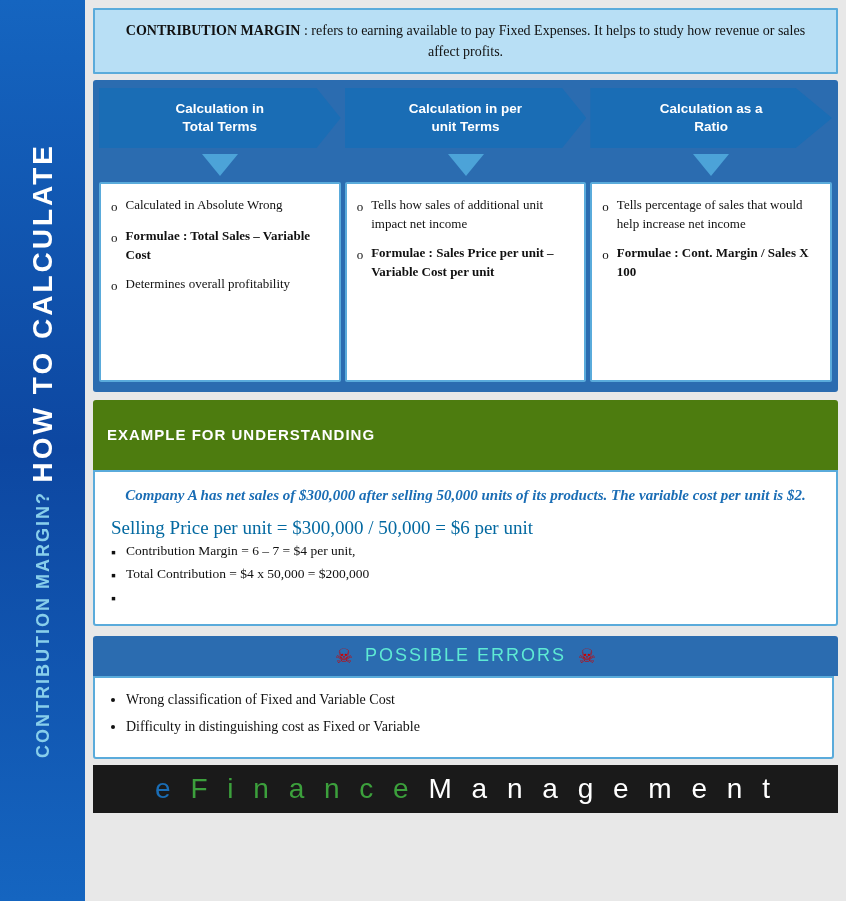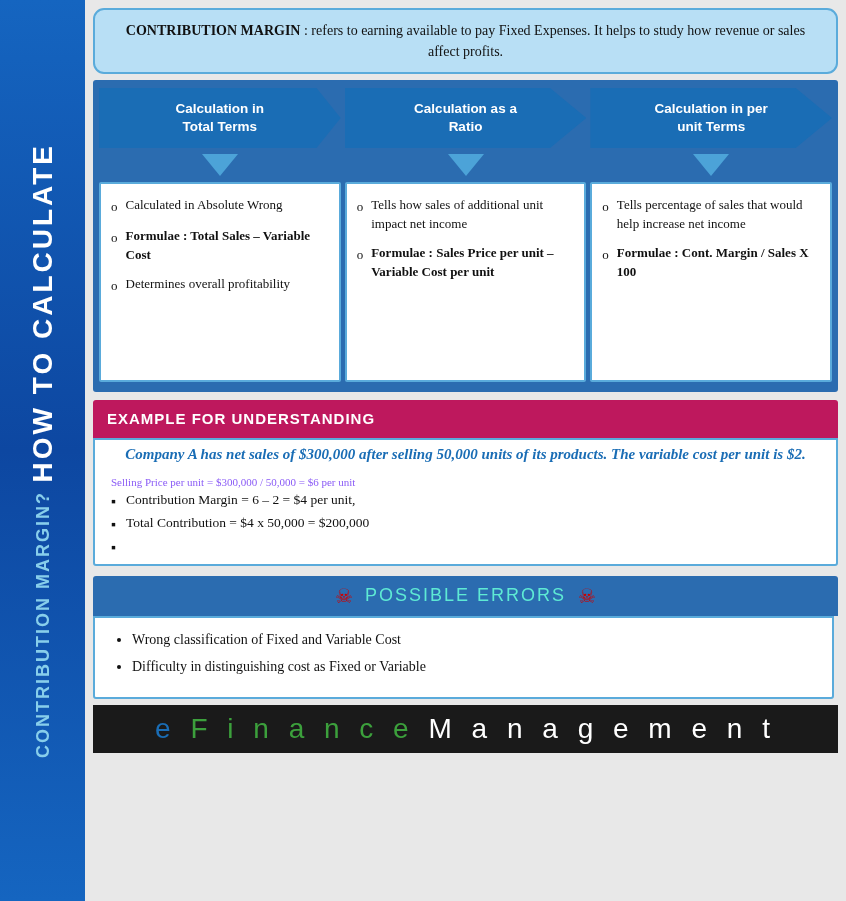--- a/index.html
+++ b/index.html
@@ -67,21 +67,21 @@
       flex-direction: column;
       background: #e8e8e8;
       padding: 0;
     }
     
     .top-banner {
       background: #b8dff5;
       border: 2px solid #5aabdb;
       margin: 8px 8px 6px 8px;
       padding: 10px 14px;
-      border-radius: 11px;
+      border-radius: 1px;
     }
     .top-banner-text {
       font-size: 14px;
       color: #111;
       text-align: center;
       line-height: 1.5;
     }
     .top-banner-text strong {
       font-weight: bold;
     }
@@ -168,51 +168,51 @@
       color: #111;
     }
     .info-box ul li .bullet {
       margin-right: 8px;
       margin-top: 2px;
       font-size: 13px;
       flex-shrink: 0;
     }
     
     .example-header {
-      background: #be185d;
+      background: #4d7c0f;
       margin: 8px 8px 0 8px;
-      padding: 10px 14px;
+      padding: 26px 14px;
       border-radius: 3px 3px 0 0;
     }
     .example-header-text {
       color: white;
       font-size: 15px;
       font-weight: bold;
       font-family: Arial, sans-serif;
       letter-spacing: 1px;
     }
     .example-body {
       background: white;
       border: 2px solid #5aabdb;
       margin: 0 8px 6px 8px;
-      padding: 3px 16px;
+      padding: 12px 16px;
       border-radius: 0 0 3px 3px;
     }
     .example-highlight {
       color: #1a6db5;
       font-weight: bold;
       font-size: 15px;
       text-align: center;
       margin-bottom: 10px;
       line-height: 1.5;
       font-style: italic;
     }
     .example-text {
-      font-size: 11px;
-      color: #8b5cf6;
+      font-size: 19px;
+      color: #0369a1;
       margin-bottom: 4px;
     }
     .example-bullets {
       list-style: none;
       padding: 0;
       margin-top: 4px;
     }
     .example-bullets li {
       display: flex;
       align-items: flex-start;
@@ -246,21 +246,21 @@
       letter-spacing: 2px;
     }
     .skull-icon {
       color: #cc0000;
       font-size: 20px;
     }
     .errors-body {
       background: white;
       border: 2px solid #5aabdb;
       margin: 0 12px 6px 8px;
-      padding: 12px 17px;
+      padding: 12px 11px;
       border-radius: 0 0 3px 3px;
     }
     .errors-body ul {
       list-style: disc;
       padding-left: 20px;
     }
     .errors-body ul li {
       font-size: 14px;
       color: #111;
       margin-bottom: 8px;
@@ -302,25 +302,25 @@
         <strong>CONTRIBUTION MARGIN</strong><span> : refers to earning available to pay Fixed Expenses. It helps to study how revenue or sales affect profits.</span>
       </div>
     </div>
 
     <div class="three-columns-wrapper">
 
       <div class="arrow-headers">
         <div class="arrow-btn">
           <span>Calculation in<br>Total Terms</span>
         </div>
+        <div class="arrow-btn">
+          <span>Calculation in per<br>unit Terms</span>
+        </div>
         <div class="arrow-btn" style="clip-path: polygon(0 0, 85% 0, 100% 50%, 85% 100%, 0 100%);">
           <span>Calculation as a<br>Ratio</span>
-        </div>
-        <div class="arrow-btn">
-          <span>Calculation in per<br>unit Terms</span>
         </div>
       </div>
 
       <div class="down-arrows">
         <div class="down-arrow-cell">
           <div class="down-arrow"></div>
         </div>
         <div class="down-arrow-cell">
           <div class="down-arrow"></div>
         </div>
@@ -378,21 +378,21 @@
 
     <div class="example-header">
       <span class="example-header-text">EXAMPLE FOR UNDERSTANDING</span>
     </div>
     <div class="example-body">
       <div class="example-highlight">Company A has net sales of $300,000 after selling 50,000 units of its products. The variable cost per unit is $2.</div>
       <div class="example-text">Selling Price per unit = $300,000 / 50,000 = $6 per unit</div>
       <ul class="example-bullets">
         <li>
           <span class="sq-bullet">▪</span>
-          <span>Contribution Margin = 6 – 2 = $4 per unit,</span>
+          <span>Contribution Margin = 6 – 7 = $4 per unit,</span>
         </li>
         <li>
           <span class="sq-bullet">▪</span>
           <span>Total Contribution = $4 x 50,000 = $200,000</span>
         </li>
         <li>
           <span class="sq-bullet">▪</span>
         </li>
       </ul>
     </div>

